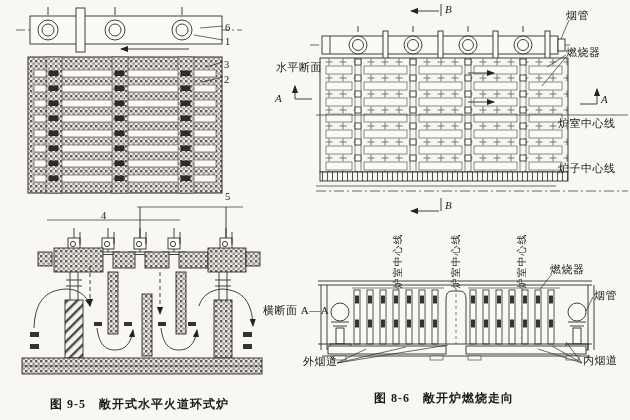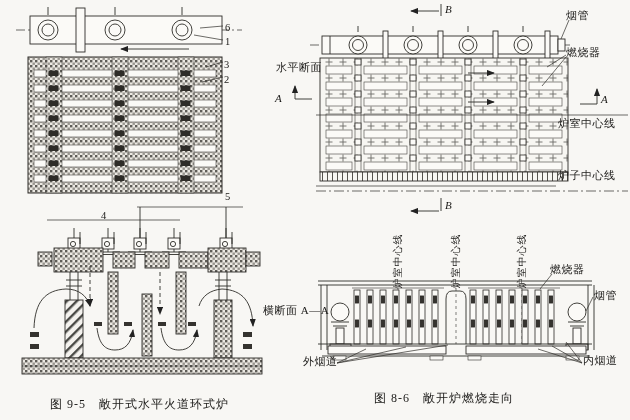--- a/index.html
+++ b/index.html
@@ -5,21 +5,21 @@
   html,body{margin:0;padding:0;}
   body{
     width:630px;height:420px;position:relative;overflow:hidden;
     background:#f8f7f4;color:#1b1a18;
     font-family:"Liberation Serif","DejaVu Serif",serif;
   }
   #art{position:absolute;left:0;top:0;}
   .lbl{position:absolute;font-size:11px;line-height:1.15;white-space:nowrap;letter-spacing:.5px;}
   .num{position:absolute;font-size:10.5px;line-height:1;}
   .mk{position:absolute;font-size:11px;font-style:italic;line-height:1;}
-  .cap{position:absolute;font-size:12px;font-weight:normal;letter-spacing:1px;white-space:nowrap;}
+  .cap{position:absolute;font-size:12px;font-weight:bold;letter-spacing:1px;white-space:nowrap;}
   .vert{position:absolute;width:56px;text-align:center;font-size:10px;letter-spacing:1px;
         transform:rotate(-90deg);transform-origin:center center;white-space:nowrap;}
 </style>
 </head>
 <body>
 
 <svg id="art" width="630" height="420" viewBox="0 0 630 420">
   <defs>
     <pattern id="stip" width="5" height="5" patternUnits="userSpaceOnUse">
       <rect width="5" height="5" fill="#ece9e3"></rect>
@@ -306,21 +306,21 @@
 
 <span class="lbl" style="left:276px;top:61px">水平断面</span>
 <span class="mk" style="left:275px;top:93px">A</span>
 <span class="mk" style="left:445px;top:4px">B</span>
 <span class="mk" style="left:445px;top:200px">B</span>
 <span class="mk" style="left:601px;top:94px">A</span>
 
 <span class="lbl" style="left:566px;top:9px">烟管</span>
 <span class="lbl" style="left:566px;top:46px">燃烧器</span>
 <span class="lbl" style="left:558px;top:117px">炉室中心线</span>
-<span class="lbl" style="left:558px;top:169px">炉子中心线</span>
+<span class="lbl" style="left:558px;top:162px">炉子中心线</span>
 
 <span class="lbl" style="left:263px;top:304px">横断面 A—A</span>
 <span class="vert" style="left:370px;top:254px">炉室中心线</span>
 <span class="vert" style="left:428px;top:254px">炉室中心线</span>
 <span class="vert" style="left:494px;top:254px">炉室中心线</span>
 <span class="lbl" style="left:550px;top:263px">燃烧器</span>
 <span class="lbl" style="left:594px;top:289px">烟管</span>
 <span class="lbl" style="left:303px;top:355px">外烟道</span>
 <span class="lbl" style="left:583px;top:354px">内烟道</span>
 

